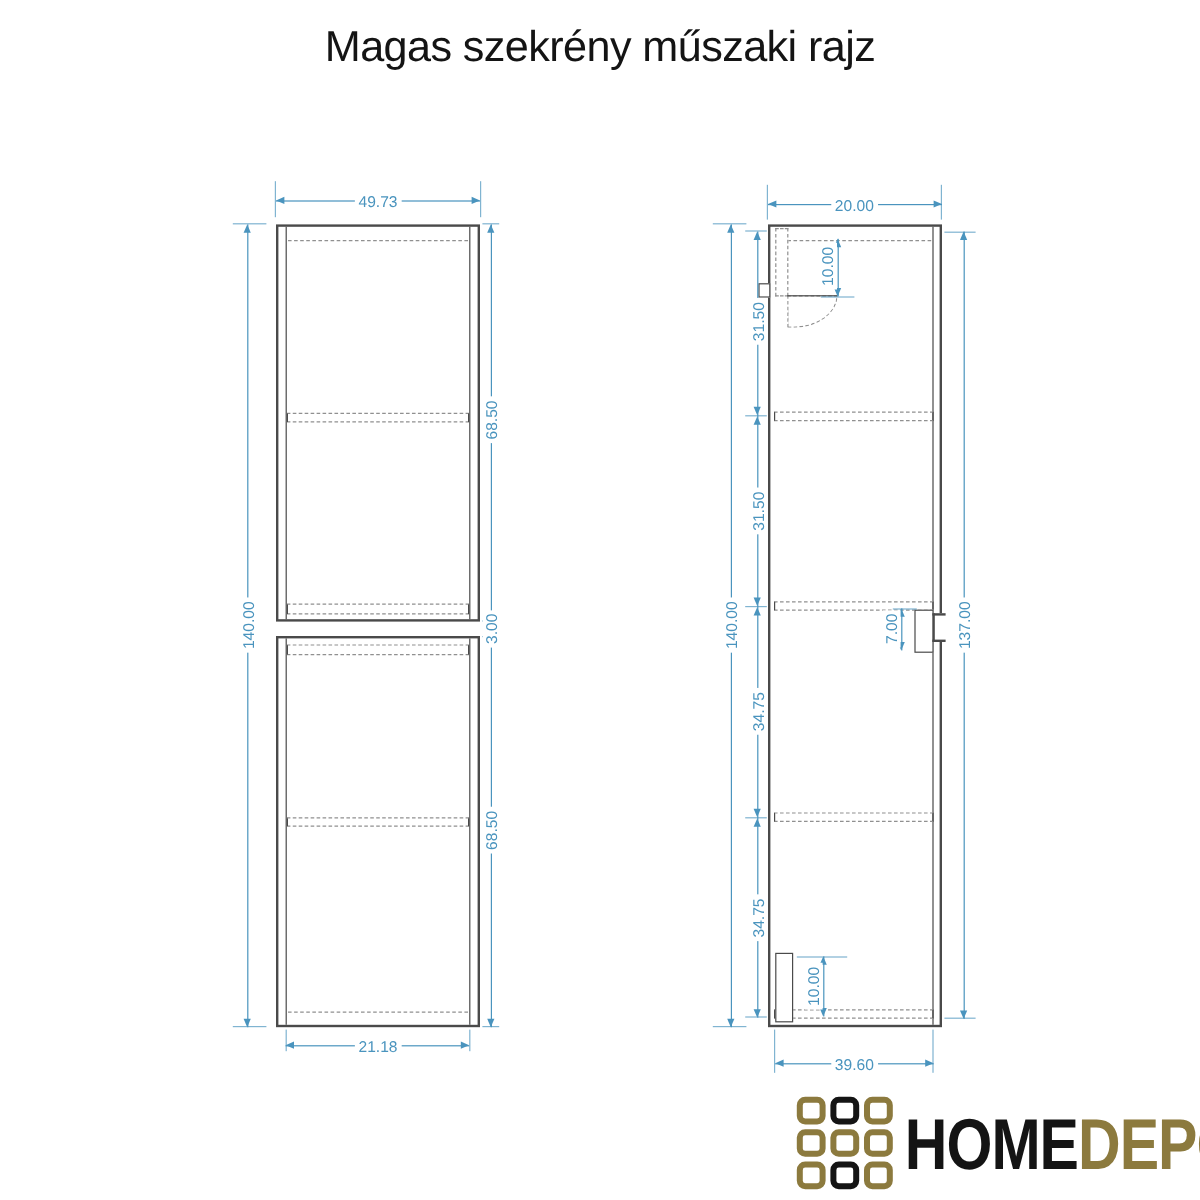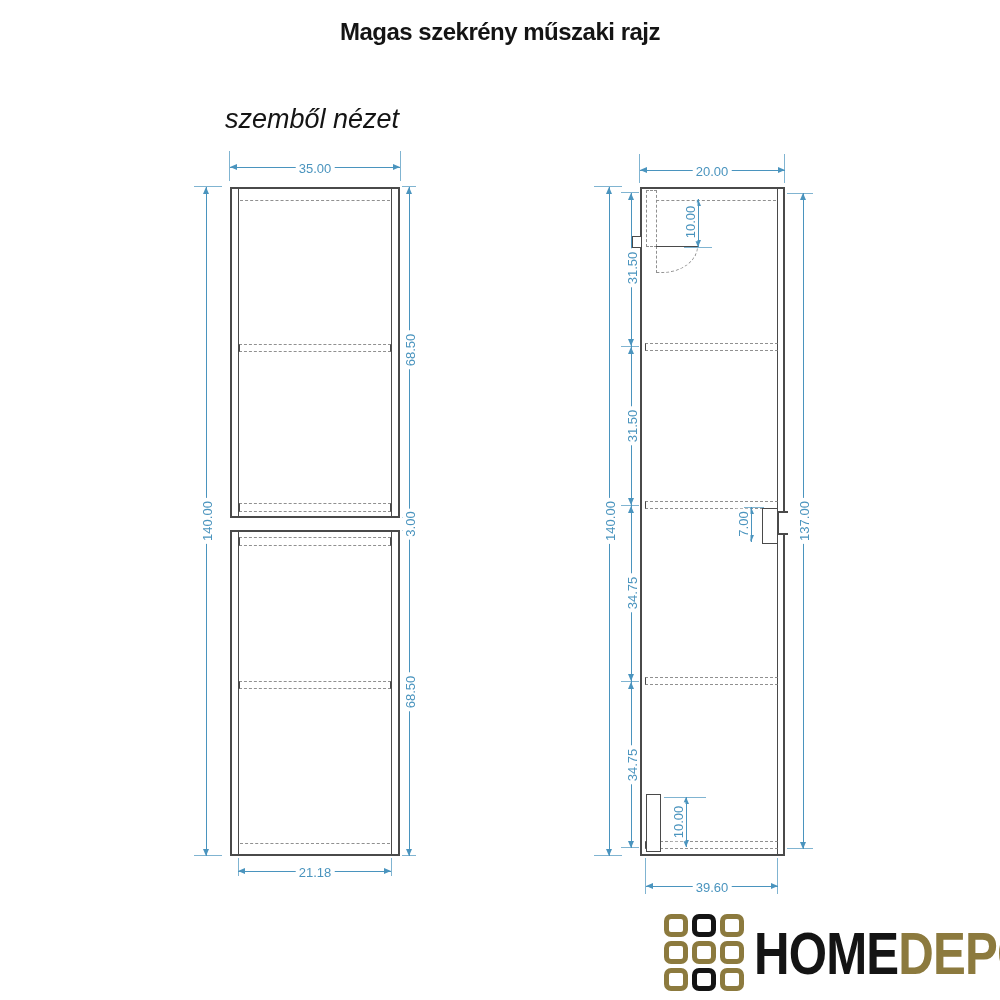--- a/index.html
+++ b/index.html
@@ -1,20 +1,20 @@
 <!DOCTYPE html>
 <html style="--dim: #4a94be; --line: #4a4a4a; --dash: #909090; --bg: #ffffff; --title: #141414; --gold: #8c7a3e; --logoblack: #141414;"><head>
 <meta charset="utf-8">
 <style>
   html,body{margin:0;padding:0;}
   body{font-family:"Liberation Sans",sans-serif;}
   #canvas{position:relative;width:1000px;height:1000px;background:var(--bg,#fff);overflow:hidden;}
 
   .title{position:absolute;top:18px;left:500px;transform:translateX(-50%);
-         font-size:24px;font-weight:700;color:var(--title,#141414);white-space:nowrap;letter-spacing:-.5px;}
+         font-size:36px;font-weight:400;color:var(--title,#141414);white-space:nowrap;letter-spacing:-.5px;}
   .vlabel{position:absolute;top:104px;font-size:27px;font-style:italic;color:var(--title,#141414);
           transform:translateX(-50%);white-space:nowrap;}
 
   
   .rect{position:absolute;border:2px solid var(--line,#4a4a4a);box-sizing:border-box;background:transparent;}
   .vline{position:absolute;width:1px;background:var(--line,#4a4a4a);}
   .hline{position:absolute;height:1px;background:var(--line,#4a4a4a);}
   .hdash{position:absolute;height:0;border-top:1px dashed var(--dash,#909090);}
   .band{position:absolute;box-sizing:border-box;background:transparent;
         border-top:1px dashed var(--dash,#909090);border-bottom:1px dashed var(--dash,#909090);
@@ -46,42 +46,41 @@
              transform-origin:left center;white-space:nowrap;}
   #logo-text .w1{color:var(--logoblack,#141414);}
   #logo-text .w2{color:var(--gold,#8c7a3e);}
 </style>
 </head>
 <body>
 
 <div id="canvas">
 
   <div class="title">Magas szekrény műszaki rajz</div>
-  <div class="vlabel" style="left:312px;">szemből nézet</div>
 
   <div class="rect" style="left:230px;top:187px;width:170px;height:331px;"></div>
   <div class="vline" style="left:238px;top:189px;height:327px;"></div>
   <div class="vline" style="left:391px;top:189px;height:327px;"></div>
   <div class="hdash" style="left:240px;top:200px;width:150px;"></div>
   <div class="band" style="left:239px;top:344px;width:152px;height:8px;"></div>
   <div class="band" style="left:239px;top:503px;width:152px;height:9px;"></div>
 
   <div class="rect" style="left:230px;top:530px;width:170px;height:326px;"></div>
   <div class="vline" style="left:238px;top:532px;height:322px;"></div>
   <div class="vline" style="left:391px;top:532px;height:322px;"></div>
   <div class="band" style="left:239px;top:537px;width:152px;height:9px;"></div>
   <div class="band" style="left:239px;top:681px;width:152px;height:8px;"></div>
   <div class="hdash" style="left:240px;top:843px;width:150px;"></div>
 
   <div class="extv" style="left:229px;top:151px;height:30px;"></div>
   <div class="extv" style="left:400px;top:151px;height:30px;"></div>
   <div class="dimh" style="left:230px;top:167px;width:170px;"></div>
   <div class="ah l" style="left:230px;top:164px;"></div>
   <div class="ah r" style="left:393px;top:164px;"></div>
-  <div class="dlabel" style="left:315px;top:168px;">35.00</div>
+  <div class="dlabel" style="left:315px;top:168px;">49.73</div>
 
   <div class="exth" style="left:194px;top:186px;width:28px;"></div>
   <div class="exth" style="left:194px;top:855px;width:28px;"></div>
   <div class="dimv" style="left:206px;top:187px;height:669px;"></div>
   <div class="ah u" style="left:203px;top:187px;"></div>
   <div class="ah d" style="left:203px;top:849px;"></div>
   <div class="dlabel v" style="left:207px;top:521px;">140.00</div>
 
   <div class="exth" style="left:402px;top:186px;width:14px;"></div>
   <div class="exth" style="left:402px;top:517px;width:14px;"></div>

